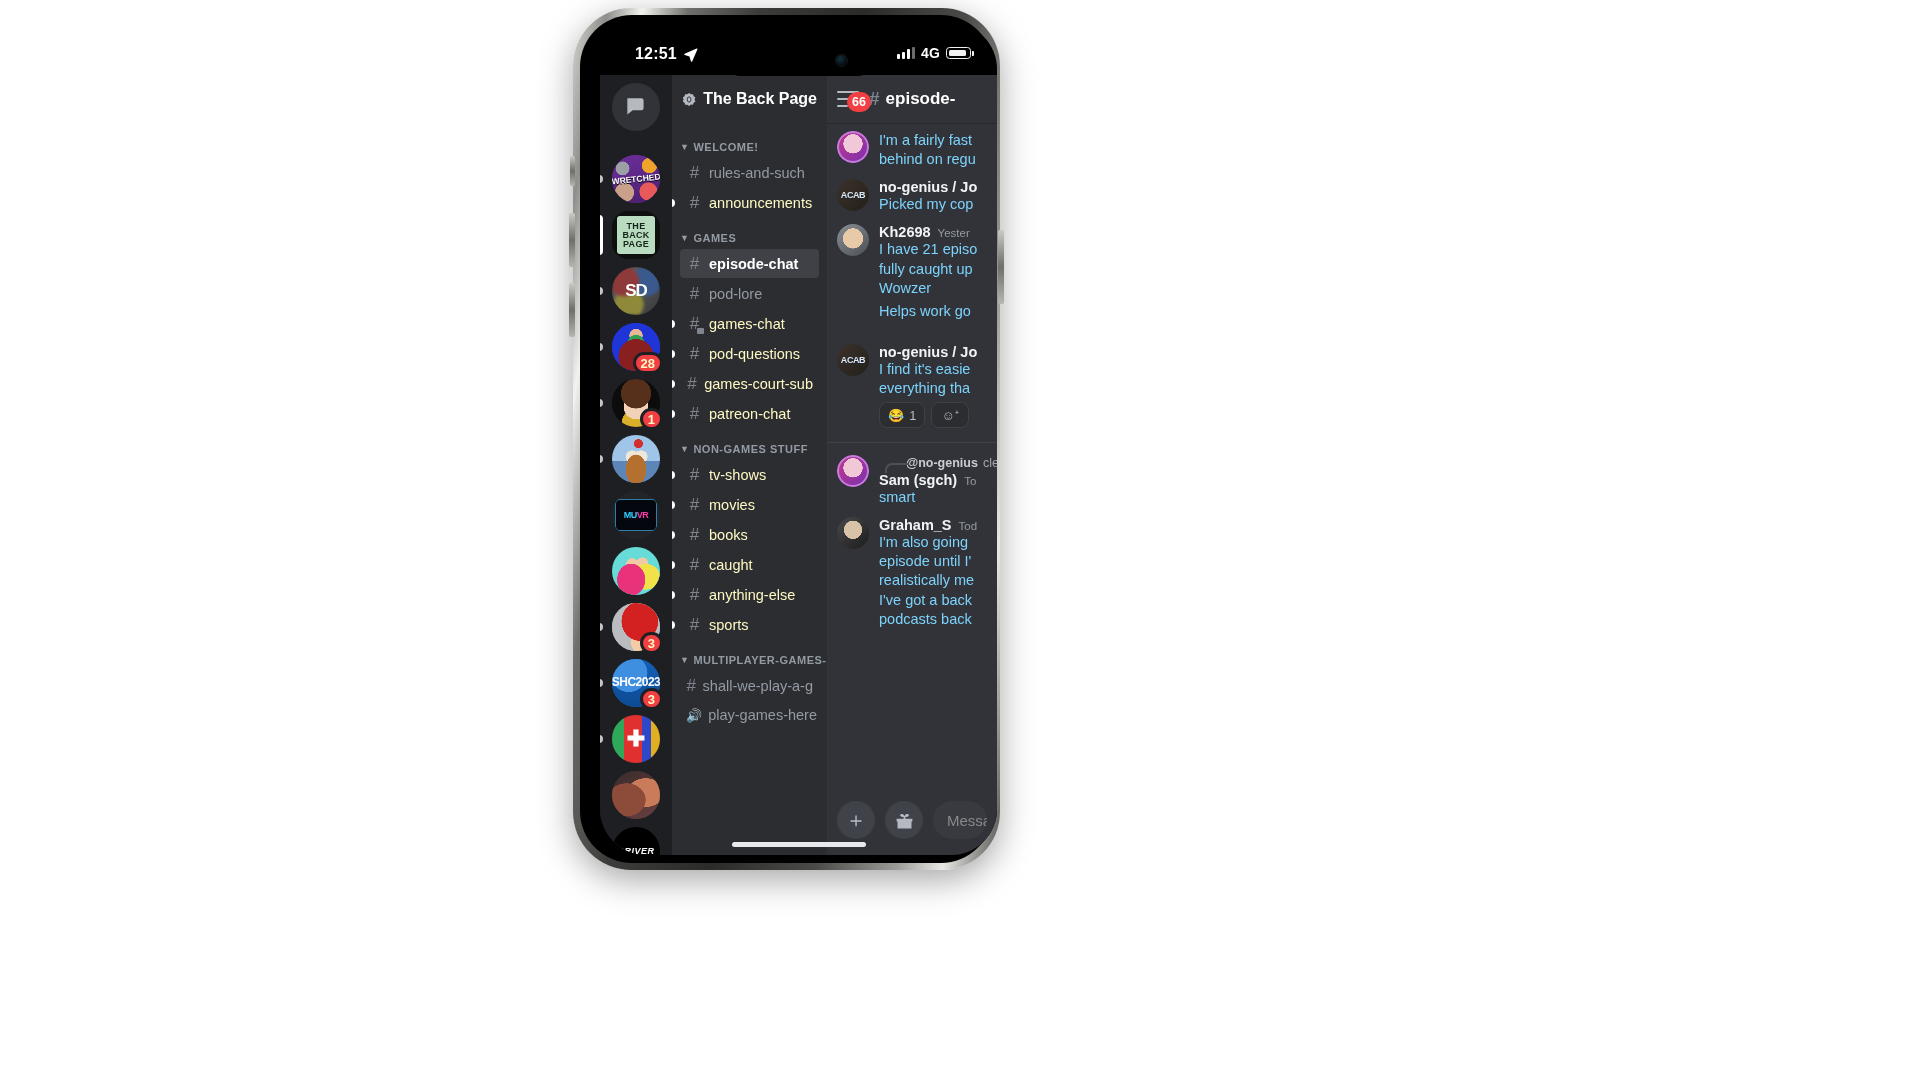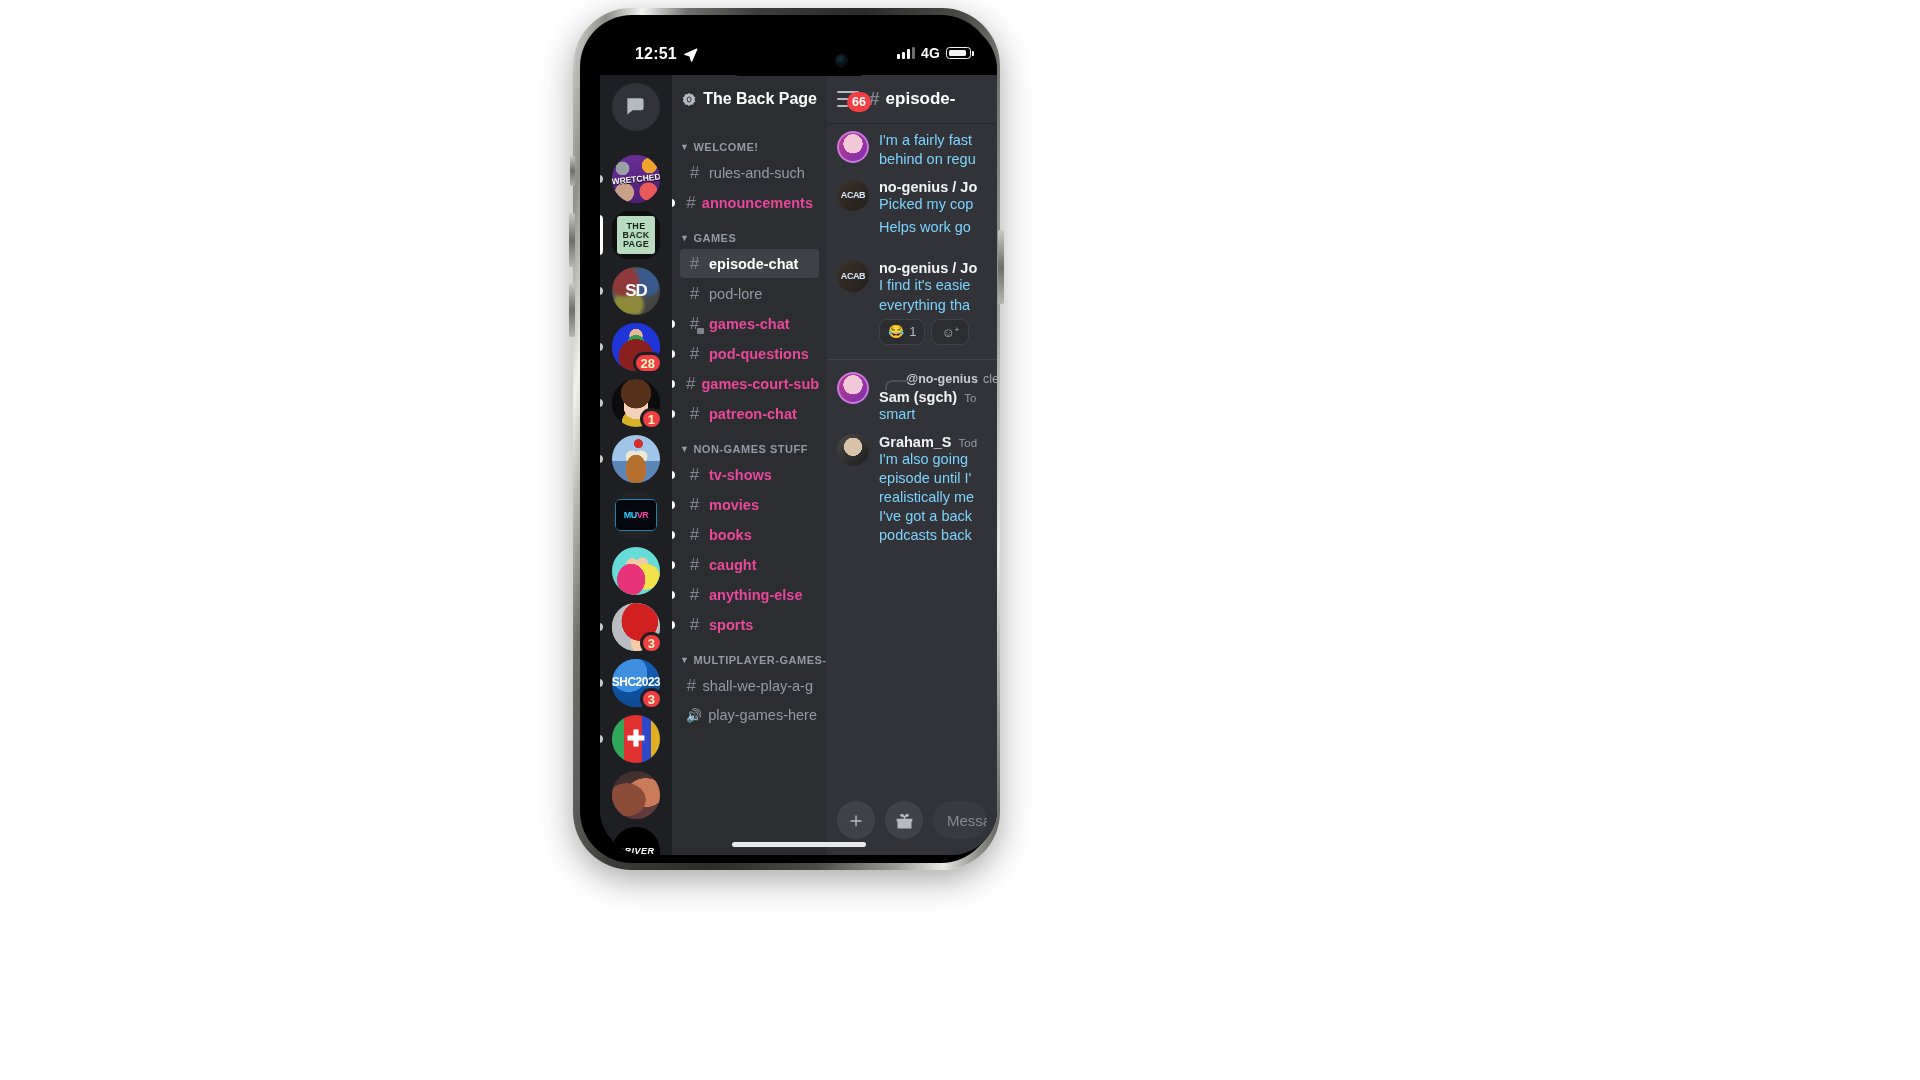--- a/index.html
+++ b/index.html
@@ -93,21 +93,21 @@
     color:#949ba4; font-size:11px; font-weight:bold; letter-spacing:.5px; white-space:nowrap;
   }
   .cat .chev{ font-size:9px; line-height:1; }
   .ch{
     position:relative; display:flex; align-items:center; gap:6px;
     margin:1px 8px; padding:6px 6px; border-radius:4px; white-space:nowrap;
   }
   .ch.active{ background:#3f4147; }
   .ch .hash{ color:#80848e; font-size:17px; font-weight:500; line-height:1; width:17px; text-align:center;}
   .ch .nm{ font-size:14.5px; color:#949ba4; }
-  .ch.unread .nm{ color:#ec4899; font-weight:bold; }
+  .ch.unread .nm{ color:#fef9c3; font-weight:normal; }
   .ch.active .nm{ color:#fff; font-weight:bold; }
   .ch .dot{ position:absolute; left:-9px; top:50%; transform:translateY(-50%);
             width:8px; height:8px; border-radius:50%; background:#fff; }
   .ch .dot.half{ border-radius:0 4px 4px 0; width:4px; height:8px; }
   .spk{ color:#80848e; font-size:14px; width:17px; text-align:center;}
 
   
   .chat{ flex:1; background:#313338; position:relative; overflow:hidden; display:flex; flex-direction:column;}
   .chat-header{
     height:48px; display:flex; align-items:center; gap:10px; padding:0 10px; flex:0 0 48px;
@@ -484,20 +484,32 @@
               <div class="ava" style="background: linear-gradient(135deg, rgb(59, 51, 43), rgb(36, 31, 26));">
                 <div class="fs" style="font-size:9px;color:#dfe7f2;letter-spacing:-.4px;text-shadow:0 1px 0 #1b2736">ACAB</div>
               </div>
               <div class="body">
                 <div class="mhead">
                   <span class="uname">no-genius / Jo</span>
                 </div>
                 <div class="mtext">Picked my cop</div>
               </div>
             </div>
+            <div class="msg">
+              <div class="ava" style="background: radial-gradient(circle at 50% 45%, rgb(232, 201, 168) 0px, rgb(232, 201, 168) 42%, transparent 43%), linear-gradient(140deg, rgb(138, 143, 149), rgb(75, 80, 85));"></div>
+              <div class="body">
+                <div class="mhead">
+                  <span class="uname">Kh2698</span>
+                  <span class="ts">Yester</span>
+                </div>
+                <div class="mtext">I have 21 episo</div>
+                <div class="mtext">fully caught up</div>
+                <div class="mtext">Wowzer</div>
+              </div>
+            </div>
             <div class="msg cont">
               <div class="ava" style="background: transparent;"></div>
               <div class="body">
                 <div class="mtext">Helps work go</div>
               </div>
             </div>
             <div class="msg">
               <div class="ava" style="background: linear-gradient(135deg, rgb(59, 51, 43), rgb(36, 31, 26));">
                 <div class="fs" style="font-size:9px;color:#dfe7f2;letter-spacing:-.4px;text-shadow:0 1px 0 #1b2736">ACAB</div>
               </div>

